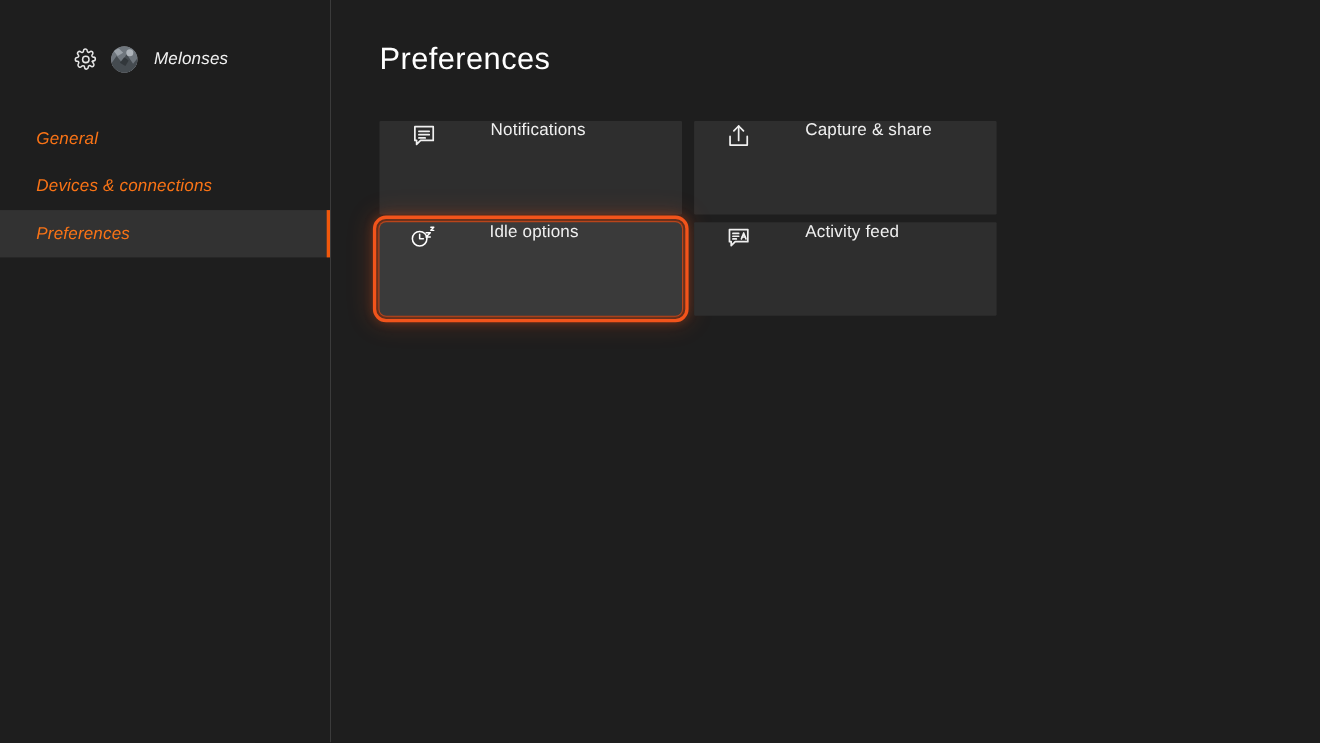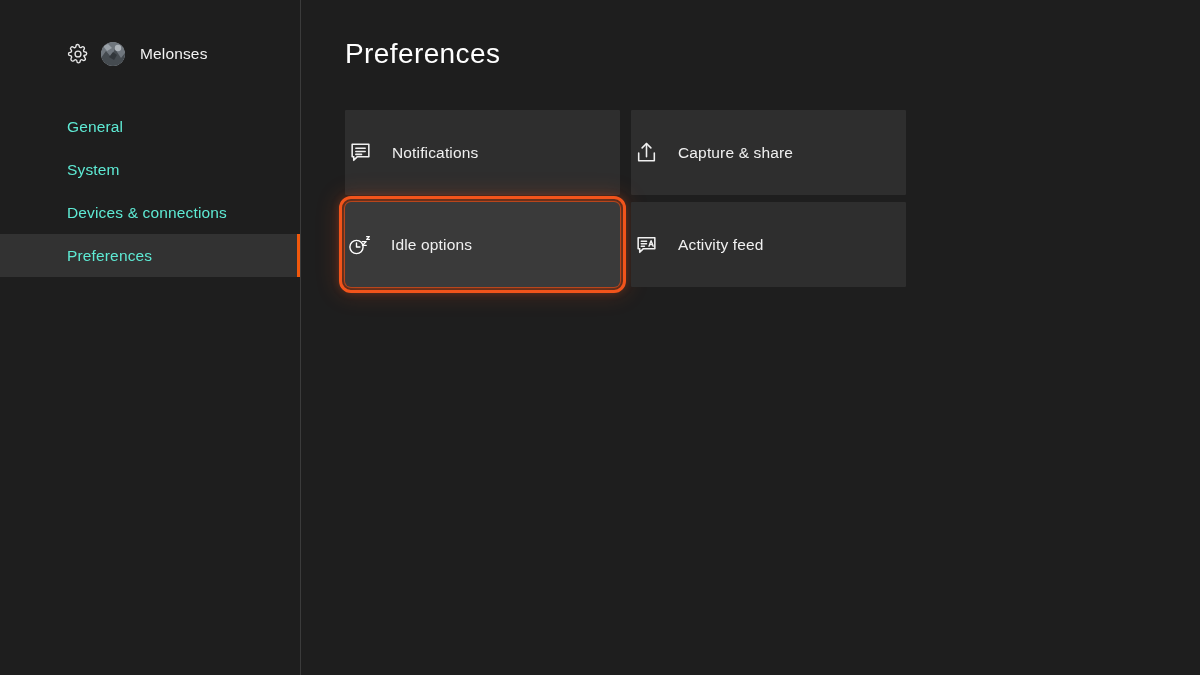--- a/index.html
+++ b/index.html
@@ -25,20 +25,21 @@
   }
 
   
   .sidebar {
     position: relative;
     width: 301px;
     height: 675px;
     background: #1e1e1e;
     flex: 0 0 301px;
     box-sizing: border-box;
+    font-style: italic;
   }
   .sidebar-divider {
     position: absolute;
     top: 0;
     right: 0;
     width: 1px;
     height: 675px;
     background: #3b3b3b;
   }
 
@@ -76,24 +77,24 @@
   }
 
   .nav {
     margin-top: 34px;
   }
   .nav-item {
     position: relative;
     height: 43px;
     display: flex;
     align-items: center;
-    padding-left: 67px;
+    padding-left: 33px;
     box-sizing: border-box;
     font-size: 15.5px;
-    color: #5eead4;
+    color: #f97316;
     letter-spacing: 0.15px;
     white-space: nowrap;
     cursor: pointer;
   }
   .nav-item.selected {
     background: #323232;
   }
   .nav-accent {
     position: absolute;
     right: 0;
@@ -134,25 +135,26 @@
     grid-template-columns: 275px 275px;
     grid-template-rows: 85px 85px 85px;
     column-gap: 11px;
     row-gap: 7px;
   }
 
   .tile {
     position: relative;
     background: #2e2e2e;
     display: flex;
-    align-items: center;
-    padding-left: 0;
+    align-items: flex-start;
+    padding-left: 25px;
     box-sizing: border-box;
     border-radius: 1px;
     cursor: pointer;
+    gap: 29px;
   }
   .tile.focused {
     background: #3a3a3a;
     border-radius: 6px;
     outline: 3px solid #f2541b;
     outline-offset: 3px;
     box-shadow:
       0 0 0 1px rgba(242, 84, 27, 0.55),
       0 0 10px 4px rgba(242, 84, 27, 0.40),
       0 0 22px 8px rgba(242, 84, 27, 0.18);
@@ -210,24 +212,20 @@
 
       <span class="account-name">Melonses</span>
     </div>
 
     <div class="nav">
       <div class="nav-item">
         <span>General</span>
 
       </div>
       <div class="nav-item">
-        <span>System</span>
-
-      </div>
-      <div class="nav-item">
         <span>Devices &amp; connections</span>
 
       </div>
       <div class="nav-item selected">
         <span>Preferences</span>
         <span class="nav-accent"></span>
       </div>
     </div>
 
     <div class="sidebar-divider"></div>

